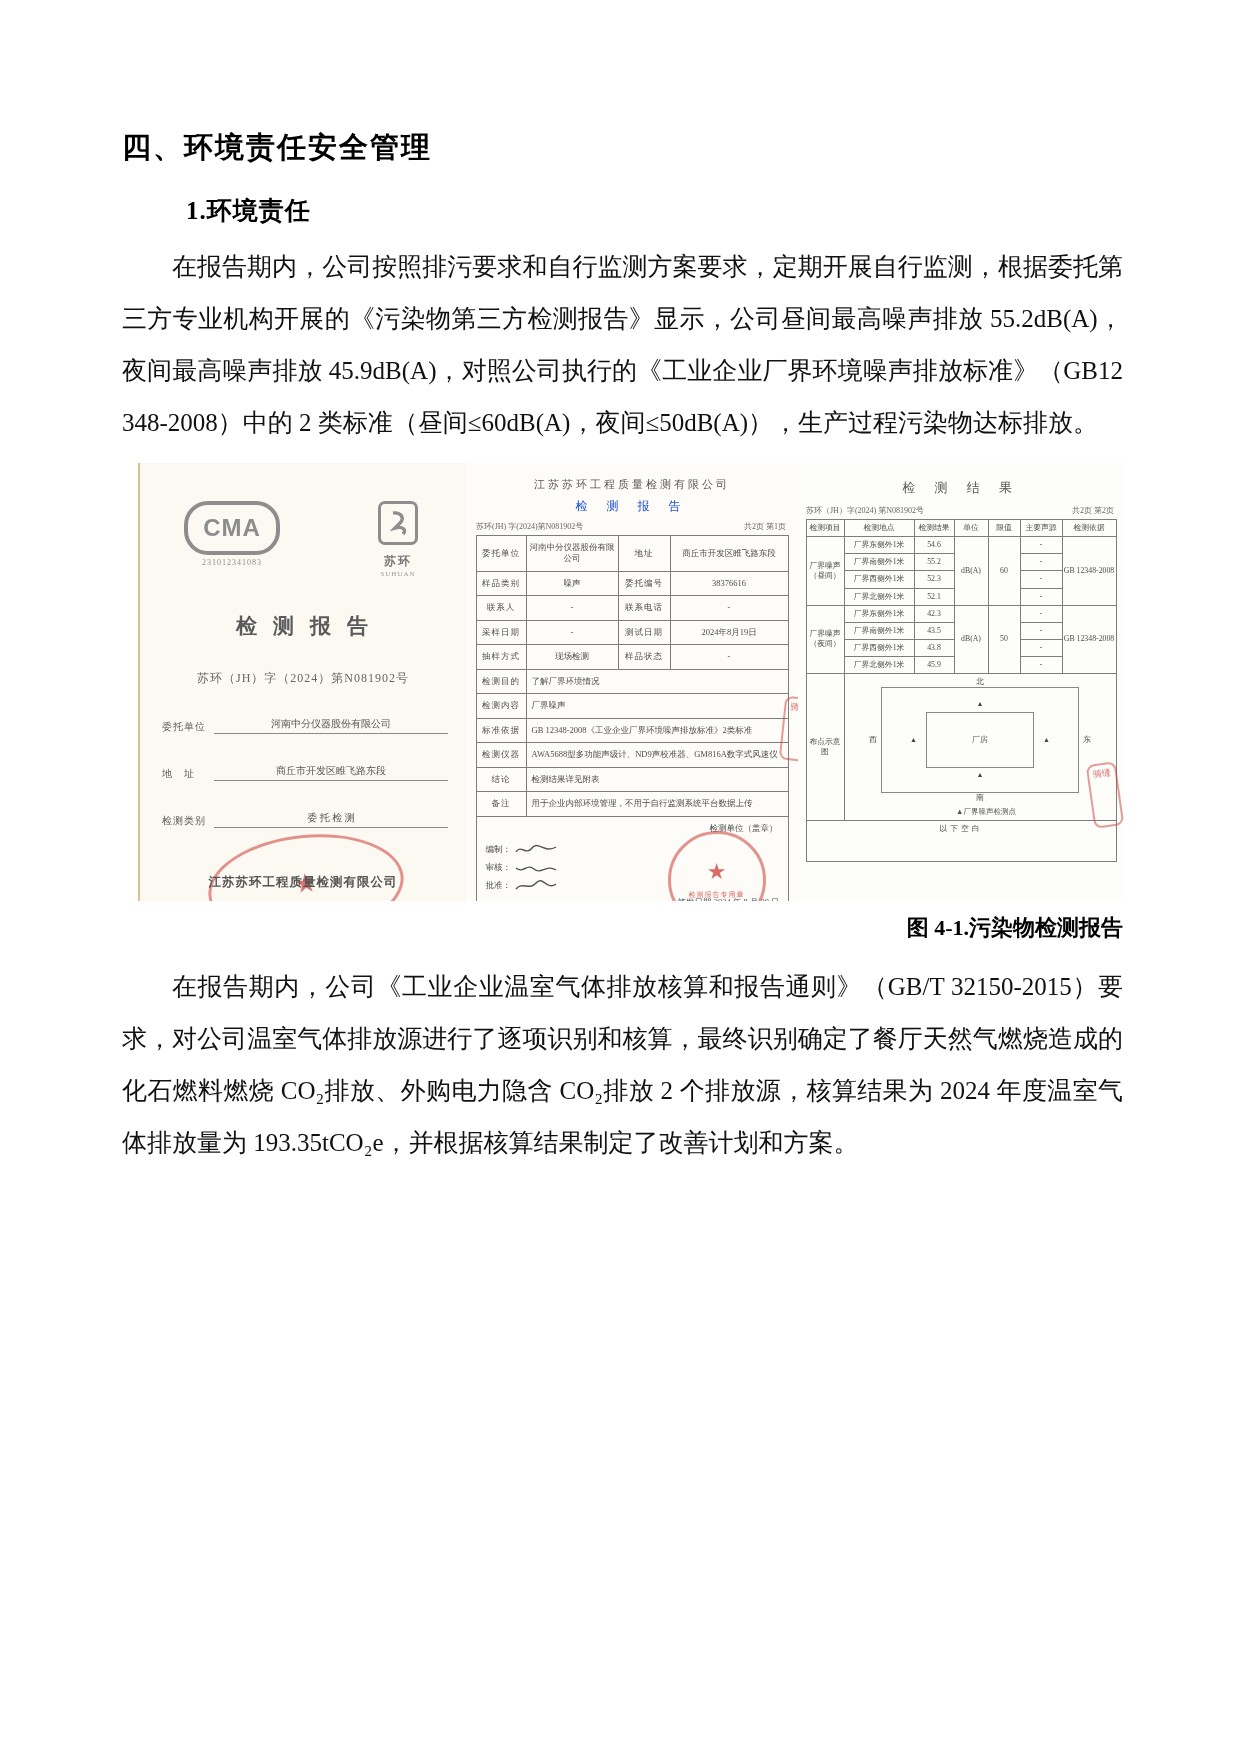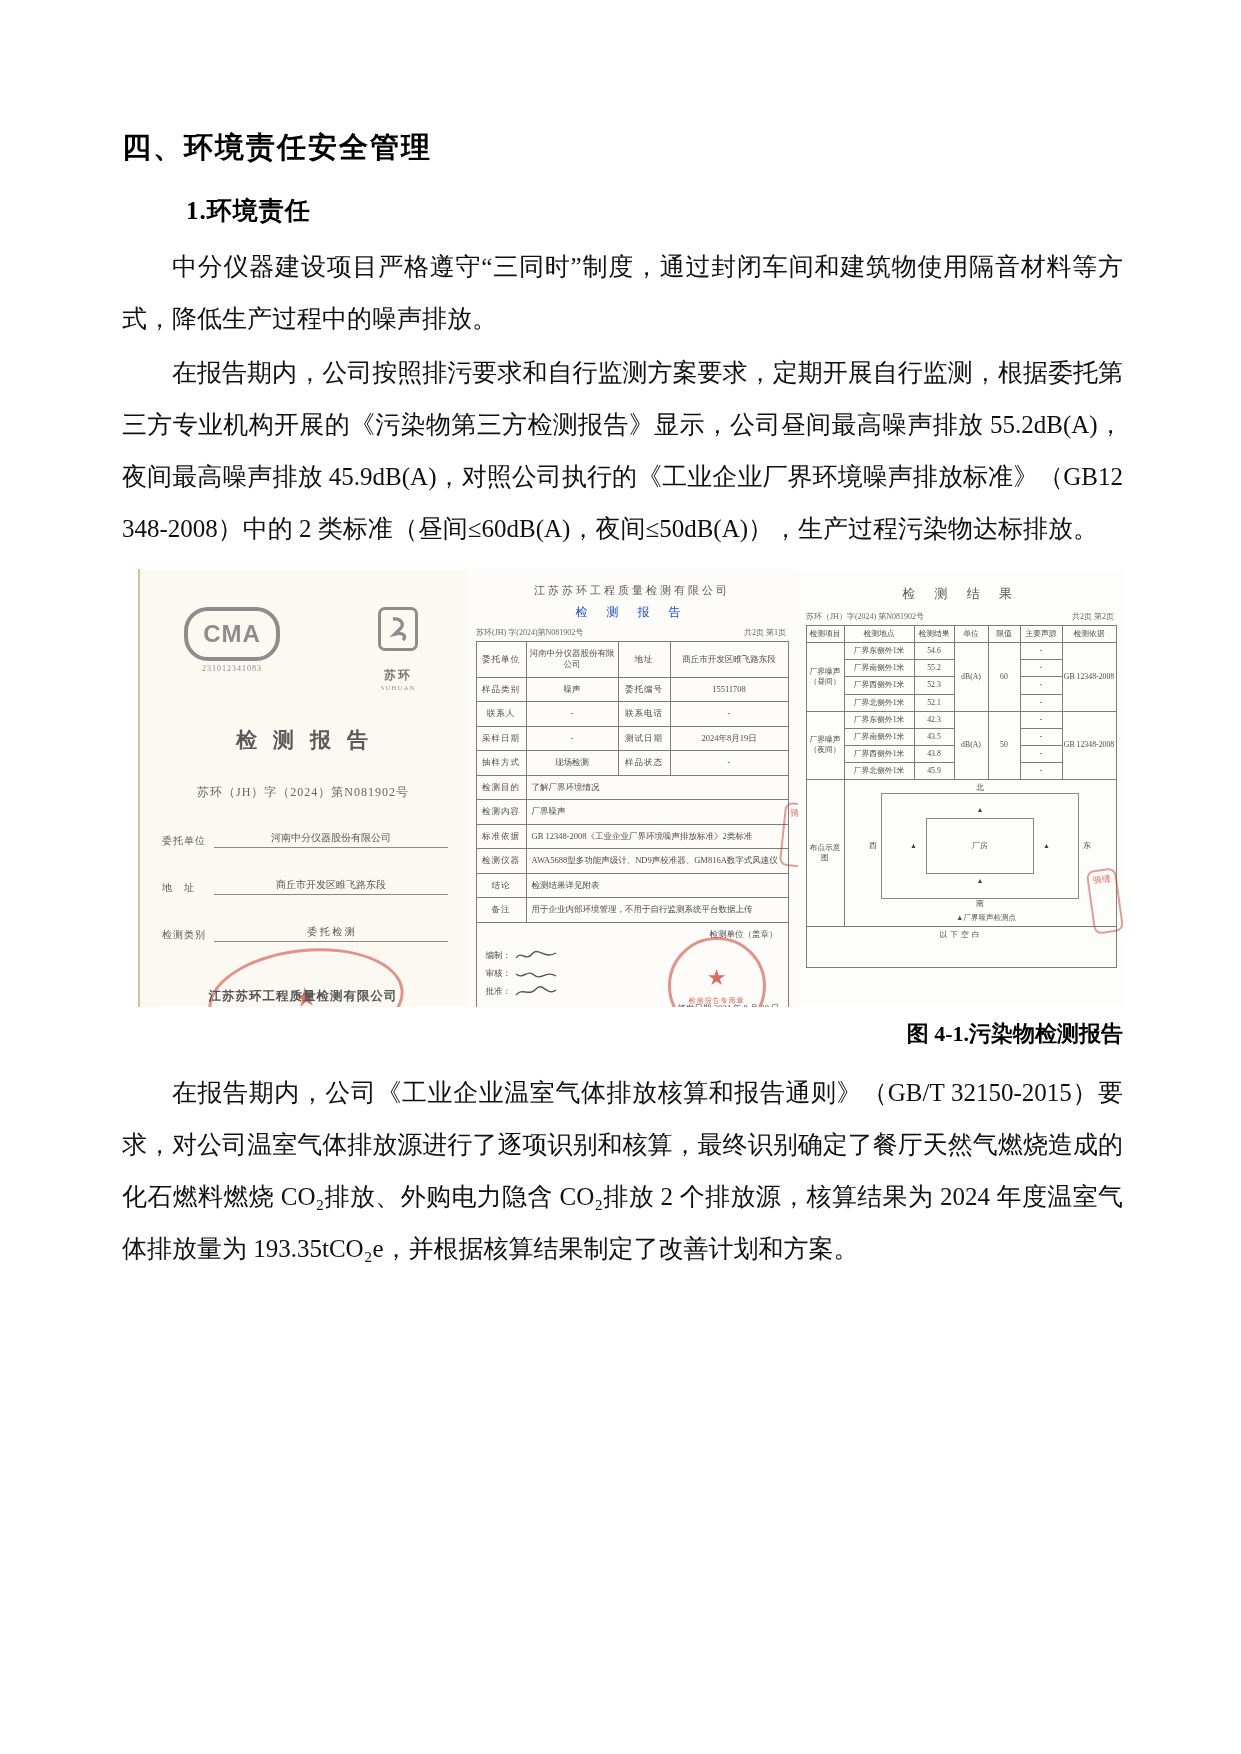--- a/index.html
+++ b/index.html
@@ -22,21 +22,21 @@
 
   
   .logo-row{display:flex;justify-content:space-between;align-items:flex-start;padding:38px 48px 0 44px;}
   .cma-box{width:88px;height:46px;border:4px solid #8d8d8d;border-radius:24px;display:flex;
            align-items:center;justify-content:center;font-family:"Liberation Sans",sans-serif;
            font-weight:bold;font-size:24px;color:#8d8d8d;letter-spacing:1px;}
   .cma-num{font-size:8px;color:#8d8d8d;text-align:center;margin-top:3px;letter-spacing:1px;}
   .suhuan{text-align:center;}
   .suhuan-glyph{width:34px;height:38px;border:3px solid #8d8d8d;border-radius:7px;margin:0 auto;
                 display:flex;align-items:center;justify-content:center;}
-  .suhuan-cn{font-size:12px;font-weight:bold;color:#777;letter-spacing:2px;margin-top:16px;}
+  .suhuan-cn{font-size:12px;font-weight:bold;color:#777;letter-spacing:2px;margin-top:8px;}
   .suhuan-en{font-size:7px;color:#999;letter-spacing:1px;}
   .cover-title{text-align:center;font-size:21px;font-weight:bold;color:#5a5a5a;
                letter-spacing:16px;margin:34px 0 0 14px;}
   .cover-no{text-align:center;font-size:12px;color:#666;margin-top:30px;letter-spacing:1px;}
   .cover-field{display:flex;align-items:flex-end;margin:30px 18px 0 22px;font-size:10px;color:#5a5a5a;}
   .cf-label{width:52px;letter-spacing:1px;flex:none;}
   .cf-value{flex:1;border-bottom:1px solid #8a8a8a;text-align:center;padding-bottom:2px;color:#555;}
   .cover-company-wrap{position:relative;text-align:center;margin-top:46px;}
   .cover-company{position:relative;font-size:12.5px;font-weight:bold;color:#555;letter-spacing:1px;z-index:2;}
   .stamp-oval{position:absolute;left:50%;top:50%;width:190px;height:96px;margin:-48px 0 0 -95px;
@@ -99,21 +99,20 @@
 </style>
 </head>
 <body>
 
 <div class="page">
   <div class="content">
 
     <h1 class="sec">四、环境责任安全管理</h1>
     <h2 class="sub">1.环境责任</h2>
 
-    <p class="body">中分仪器建设项目严格遵守“三同时”制度，通过封闭车间和建筑物使用隔音材料等方式，降低生产过程中的噪声排放。</p>
     <p class="body gap">在报告期内，公司按照排污要求和自行监测方案要求，定期开展自行监测，根据委托第三方专业机构开展的《污染物第三方检测报告》显示，公司昼间最高噪声排放 55.2dB(A)，夜间最高噪声排放 45.9dB(A)，对照公司执行的《工业企业厂界环境噪声排放标准》（GB12348-2008）中的 2 类标准（昼间≤60dB(A)，夜间≤50dB(A)），生产过程污染物达标排放。</p>
 
     <div class="figure">
 
       <div class="panel cover">
         <div class="logo-row">
           <div>
             <div class="cma-box">CMA</div>
             <div class="cma-num">231012341083</div>
           </div>
@@ -172,21 +171,21 @@
               <tr>
             <td class="lab">委托单位</td>
             <td>河南中分仪器股份有限公司</td>
             <td class="lab">地址</td>
             <td>商丘市开发区睢飞路东段</td>
           </tr>
           <tr>
             <td class="lab">样品类别</td>
             <td>噪声</td>
             <td class="lab">委托编号</td>
-            <td>15511708</td>
+            <td>38376616</td>
           </tr>
           <tr>
             <td class="lab">联系人</td>
             <td>-</td>
             <td class="lab">联系电话</td>
             <td>-</td>
           </tr>
           <tr>
             <td class="lab">采样日期</td>
             <td>-</td>

